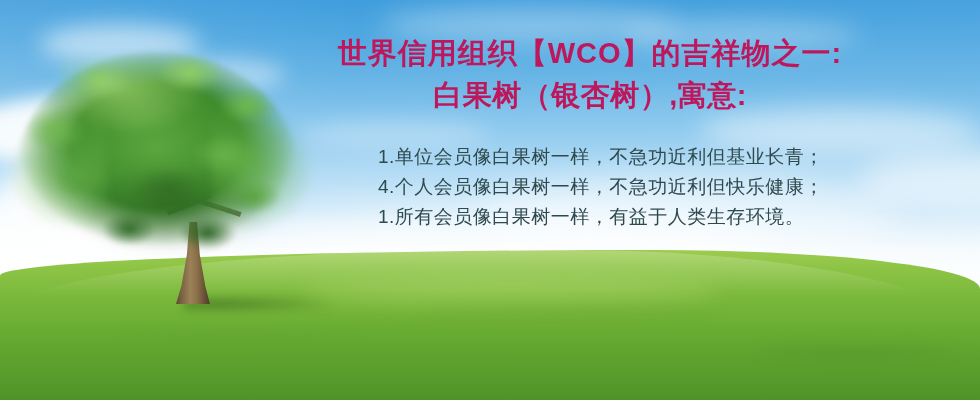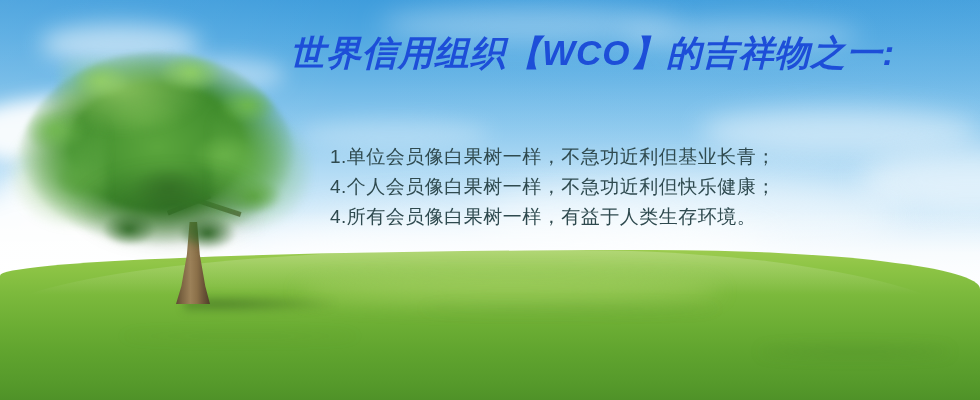--- a/index.html
+++ b/index.html
@@ -268,43 +268,43 @@
     width: 980px; height: 400px;
   }
   .title-group {
     position: absolute;
     left: 290px;
     top: 32px;
     width: 600px;
     text-align: center;
   }
   .title-line {
-    font-size: 35px;
+    font-size: 29px;
     font-weight: bold;
-    color: #1d4ed8;
+    color: #be185d;
     letter-spacing: 1px;
     line-height: 42px;
     white-space: nowrap;
-    font-style: italic;
   }
   .title-line.l2 {
     letter-spacing: 0.5px;
   }
   .body-group {
     position: absolute;
     left: 330px;
     top: 142px;
     width: 540px;
   }
   .body-line {
     font-size: 19px;
     color: #2f4a4f;
     line-height: 30px;
     letter-spacing: .5px;
     white-space: nowrap;
+    margin-left: 48px;
   }
 </style>
 </head>
 <body>
 
 <div class="banner">
 
   <div class="sky"></div>
   <div class="sky-tint"></div>
 
@@ -352,23 +352,24 @@
     <div class="canopy-edge"></div>
     <div class="canopy-edge2"></div>
     <div class="canopy-hi"></div>
     <div class="canopy-sh"></div>
   </div>
 
   <div class="text-layer">
 
     <div class="title-group">
       <div class="title-line l1">世界信用组织【WCO】的吉祥物之一:</div>
+      <div class="title-line l2">白果树（银杏树）,寓意:</div>
     </div>
 
     <div class="body-group">
       <div class="body-line">1.单位会员像白果树一样，不急功近利但基业长青；</div>
       <div class="body-line">4.个人会员像白果树一样，不急功近利但快乐健康；</div>
-      <div class="body-line">4.所有会员像白果树一样，有益于人类生存环境。</div>
+      <div class="body-line">1.所有会员像白果树一样，有益于人类生存环境。</div>
     </div>
 
   </div>
 
 </div>
 
 </body></html>

